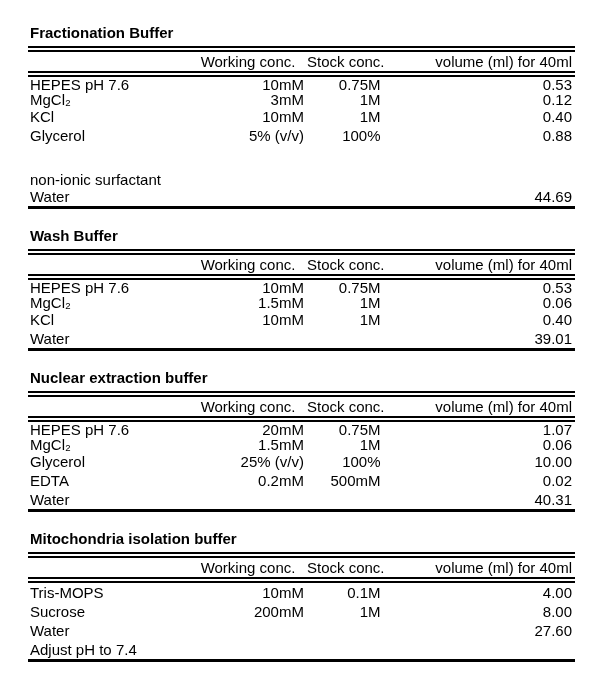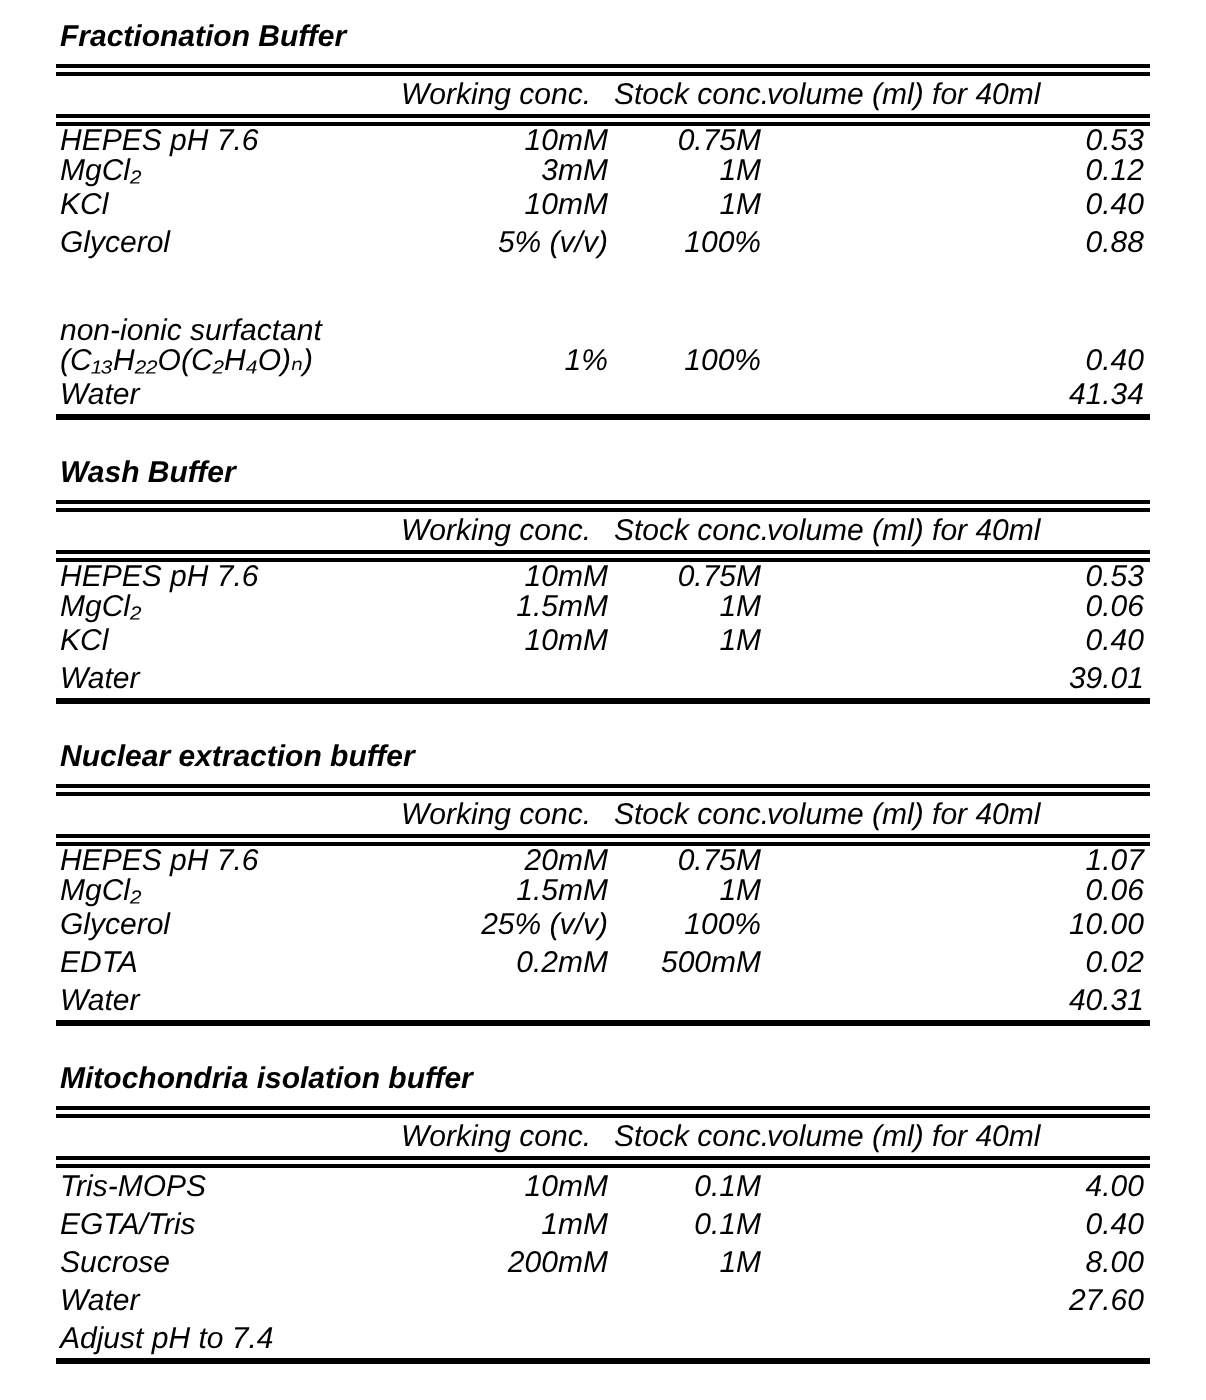--- a/index.html
+++ b/index.html
@@ -6,21 +6,21 @@
   html, body { margin: 0; padding: 0; }
   body {
     width: 603px;
     height: 700px;
     background: #ffffff;
     color: #000000;
     font-family: "Liberation Sans", "DejaVu Sans", sans-serif;
     font-size: 15px;
     overflow: hidden;
   }
-  .doc { padding: 9px 0 0 28px; font-style: italic; }
+  .doc { padding: 23px 0 0 28px; }
   section { margin: 0 0 17px 0; }
   .table-title {
     font-size: 15px;
     font-weight: 700;
     line-height: 20px;
     margin: 0 0 3px 2px;
   }
   .buffer-table {
     width: 547px;
     border-collapse: collapse;
@@ -35,21 +35,21 @@
     font-weight: 400;
     font-size: 15px;
     line-height: 17px;
     padding: 1px 3px 1px 0;
     border-top: 6px double #000000;
     border-bottom: 6px double #000000;
     white-space: nowrap;
   }
   th.th-reagent { text-align: left; padding-left: 2px; }
   th.th-center  { text-align: center; }
-  th.th-right   { text-align: left; }
+  th.th-right   { text-align: right; }
   .buffer-table td {
     font-size: 15px;
     line-height: 15px;
     padding: 2px 3px 2px 0;
     text-align: right;
     white-space: nowrap;
   }
   .buffer-table td:first-child {
     text-align: left;
     padding-left: 2px;
@@ -110,31 +110,25 @@
           <td></td>
           <td></td>
           <td></td>
         </tr>
         <tr class="tight">
           <td>non-ionic surfactant</td>
           <td></td>
           <td></td>
           <td></td>
         </tr>
-        <tr class="tight">
-          <td>(C₁₃H₂₂O(C₂H₄O)ₙ)</td>
-          <td>1%</td>
-          <td>100%</td>
-          <td>0.40</td>
-        </tr>
-        <tr>
-          <td>Water</td>
-          <td></td>
-          <td></td>
-          <td>41.34</td>
+        <tr>
+          <td>Water</td>
+          <td></td>
+          <td></td>
+          <td>44.69</td>
         </tr>
       </tbody>
     </table>
   </section>
 
   <section>
     <h2 class="table-title">Wash Buffer</h2>
     <table class="buffer-table">
       <colgroup>
           <col class="c1">
@@ -249,26 +243,20 @@
         </tr>
       </thead>
       <tbody>
         <tr>
           <td>Tris-MOPS</td>
           <td>10mM</td>
           <td>0.1M</td>
           <td>4.00</td>
         </tr>
         <tr>
-          <td>EGTA/Tris</td>
-          <td>1mM</td>
-          <td>0.1M</td>
-          <td>0.40</td>
-        </tr>
-        <tr>
           <td>Sucrose</td>
           <td>200mM</td>
           <td>1M</td>
           <td>8.00</td>
         </tr>
         <tr>
           <td>Water</td>
           <td></td>
           <td></td>
           <td>27.60</td>

